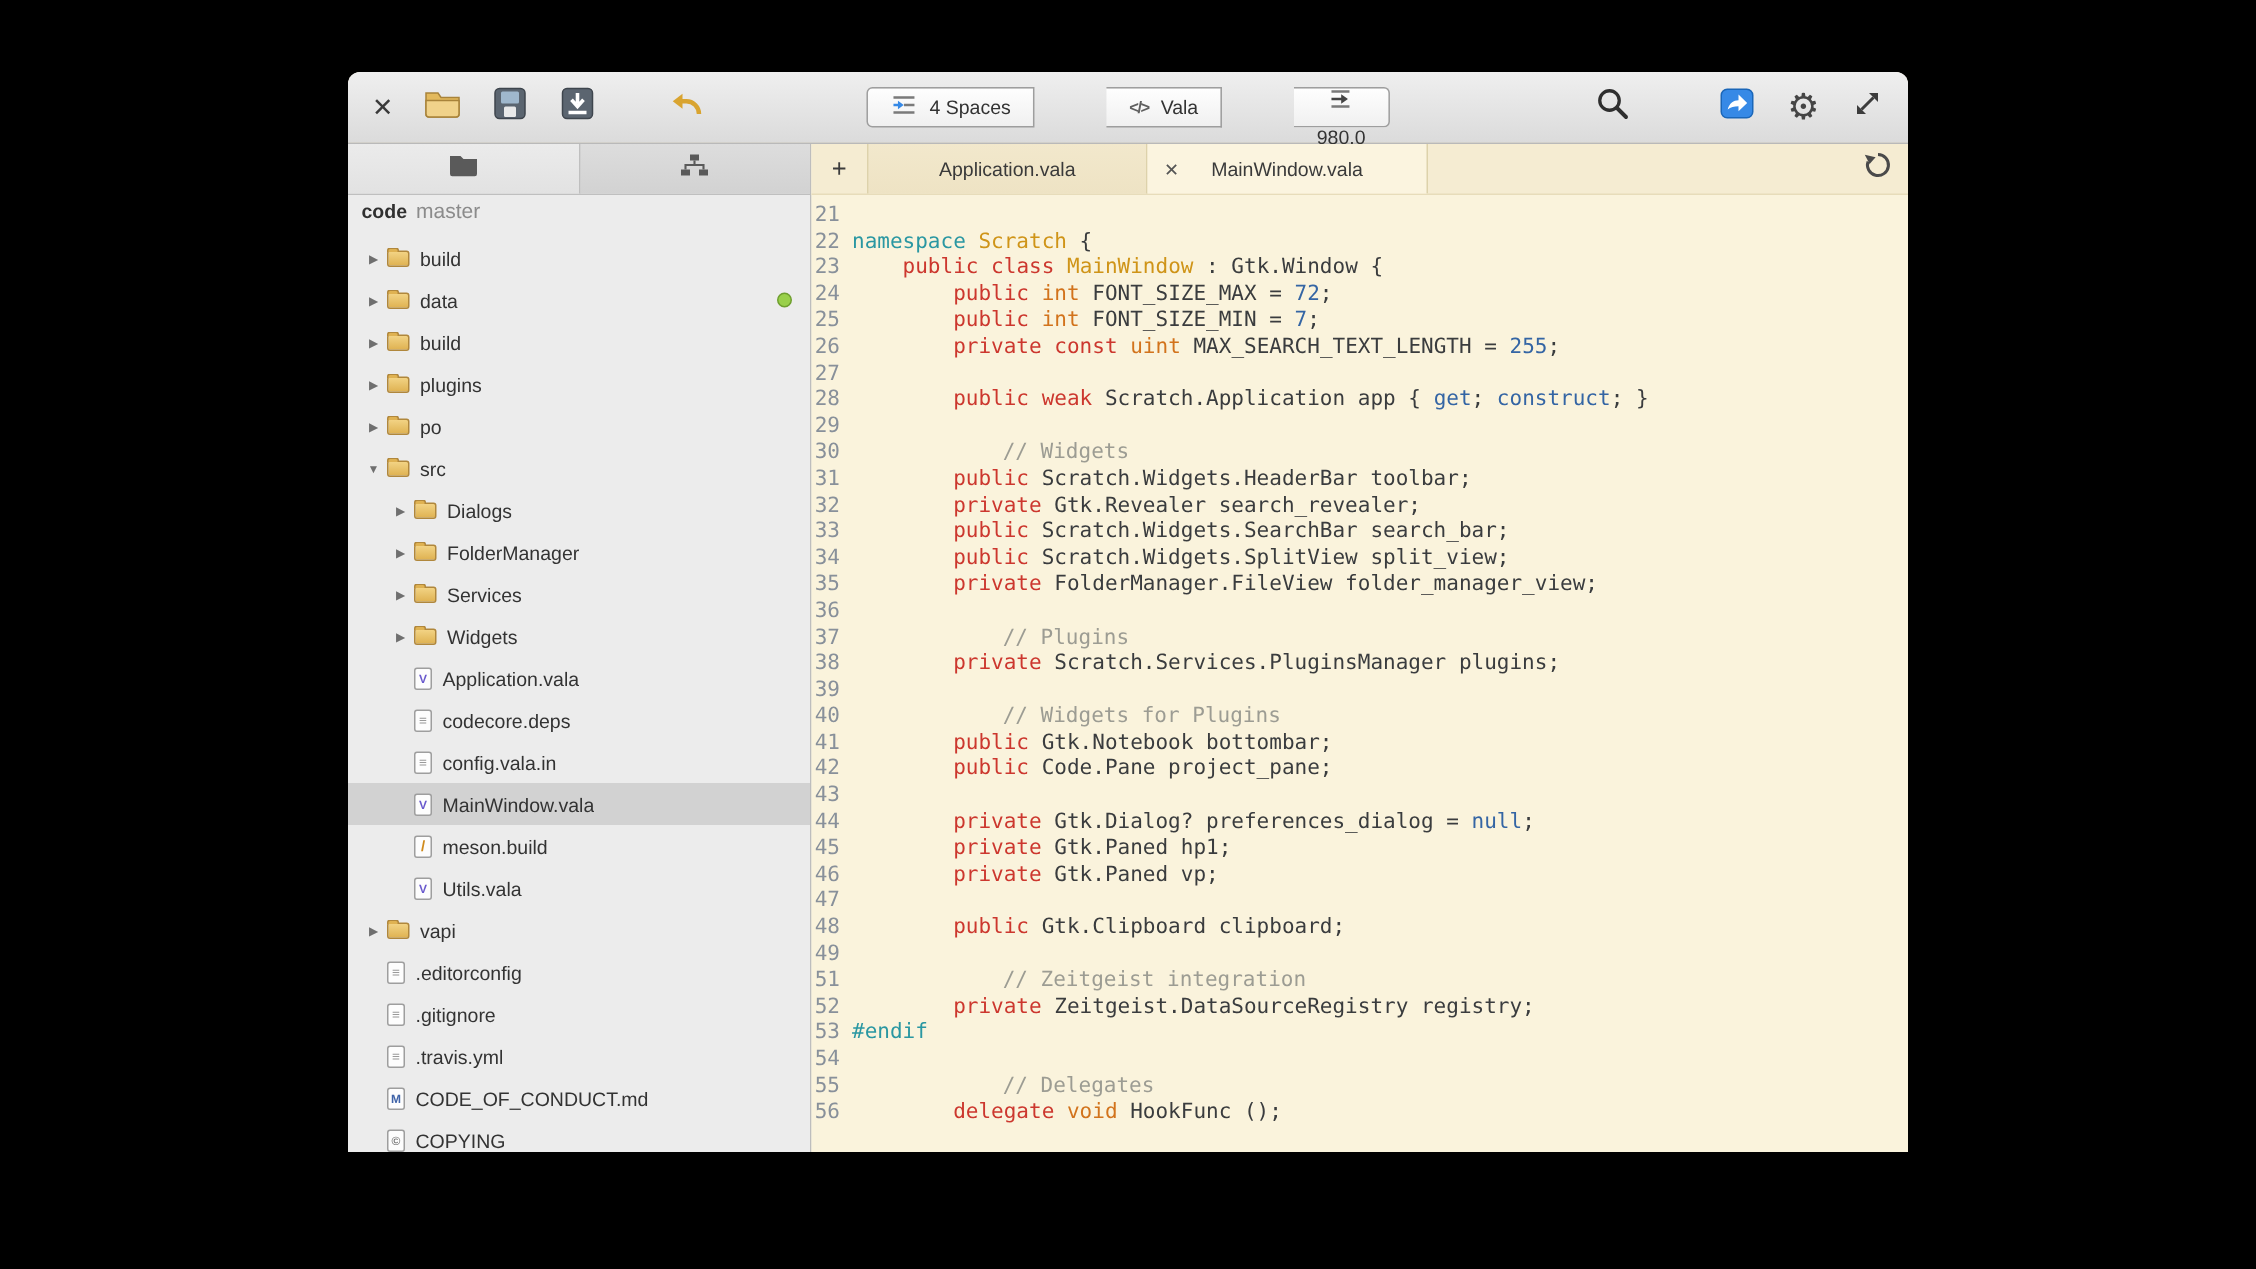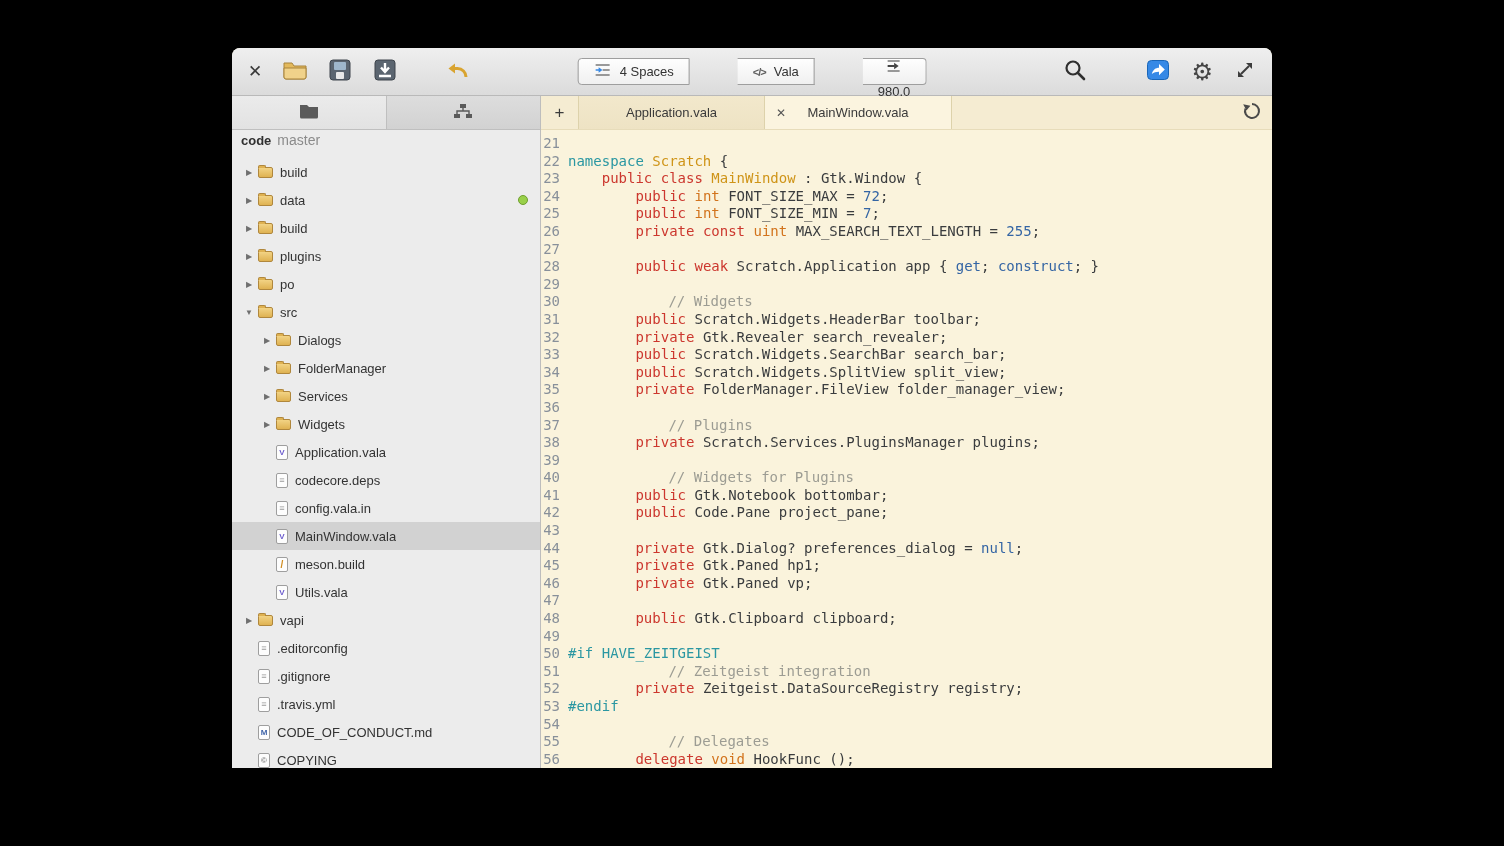--- a/index.html
+++ b/index.html
@@ -391,21 +391,20 @@
             <div class="code-line"><span class="lnum">40</span><span class="lcontent"><span>        </span><span class="tok-com">// Widgets for Plugins</span></span></div>
             <div class="code-line"><span class="lnum">41</span><span class="lcontent"><span>        </span><span class="tok-kw">public</span><span> Gtk.Notebook bottombar;</span></span></div>
             <div class="code-line"><span class="lnum">42</span><span class="lcontent"><span>        </span><span class="tok-kw">public</span><span> Code.Pane project_pane;</span></span></div>
             <div class="code-line"><span class="lnum">43</span><span class="lcontent"></span></div>
             <div class="code-line"><span class="lnum">44</span><span class="lcontent"><span>        </span><span class="tok-kw">private</span><span> Gtk.Dialog? preferences_dialog = </span><span class="tok-kw2">null</span><span>;</span></span></div>
             <div class="code-line"><span class="lnum">45</span><span class="lcontent"><span>        </span><span class="tok-kw">private</span><span> Gtk.Paned hp1;</span></span></div>
             <div class="code-line"><span class="lnum">46</span><span class="lcontent"><span>        </span><span class="tok-kw">private</span><span> Gtk.Paned vp;</span></span></div>
             <div class="code-line"><span class="lnum">47</span><span class="lcontent"></span></div>
             <div class="code-line"><span class="lnum">48</span><span class="lcontent"><span>        </span><span class="tok-kw">public</span><span> Gtk.Clipboard clipboard;</span></span></div>
             <div class="code-line"><span class="lnum">49</span><span class="lcontent"></span></div>
-            <div class="code-line"><span class="lnum">50</span><span class="lcontent"><span class="tok-pre">#if HAVE_ZEITGEIST</span></span></div>
             <div class="code-line"><span class="lnum">51</span><span class="lcontent"><span>        </span><span class="tok-com">// Zeitgeist integration</span></span></div>
             <div class="code-line"><span class="lnum">52</span><span class="lcontent"><span>        </span><span class="tok-kw">private</span><span> Zeitgeist.DataSourceRegistry registry;</span></span></div>
             <div class="code-line"><span class="lnum">53</span><span class="lcontent"><span class="tok-pre">#endif</span></span></div>
             <div class="code-line"><span class="lnum">54</span><span class="lcontent"></span></div>
             <div class="code-line"><span class="lnum">55</span><span class="lcontent"><span>        </span><span class="tok-com">// Delegates</span></span></div>
             <div class="code-line"><span class="lnum">56</span><span class="lcontent"><span>        </span><span class="tok-kw">delegate</span><span> </span><span class="tok-typ">void</span><span> HookFunc ();</span></span></div>
           </div>
       </div>
 
     </div>

